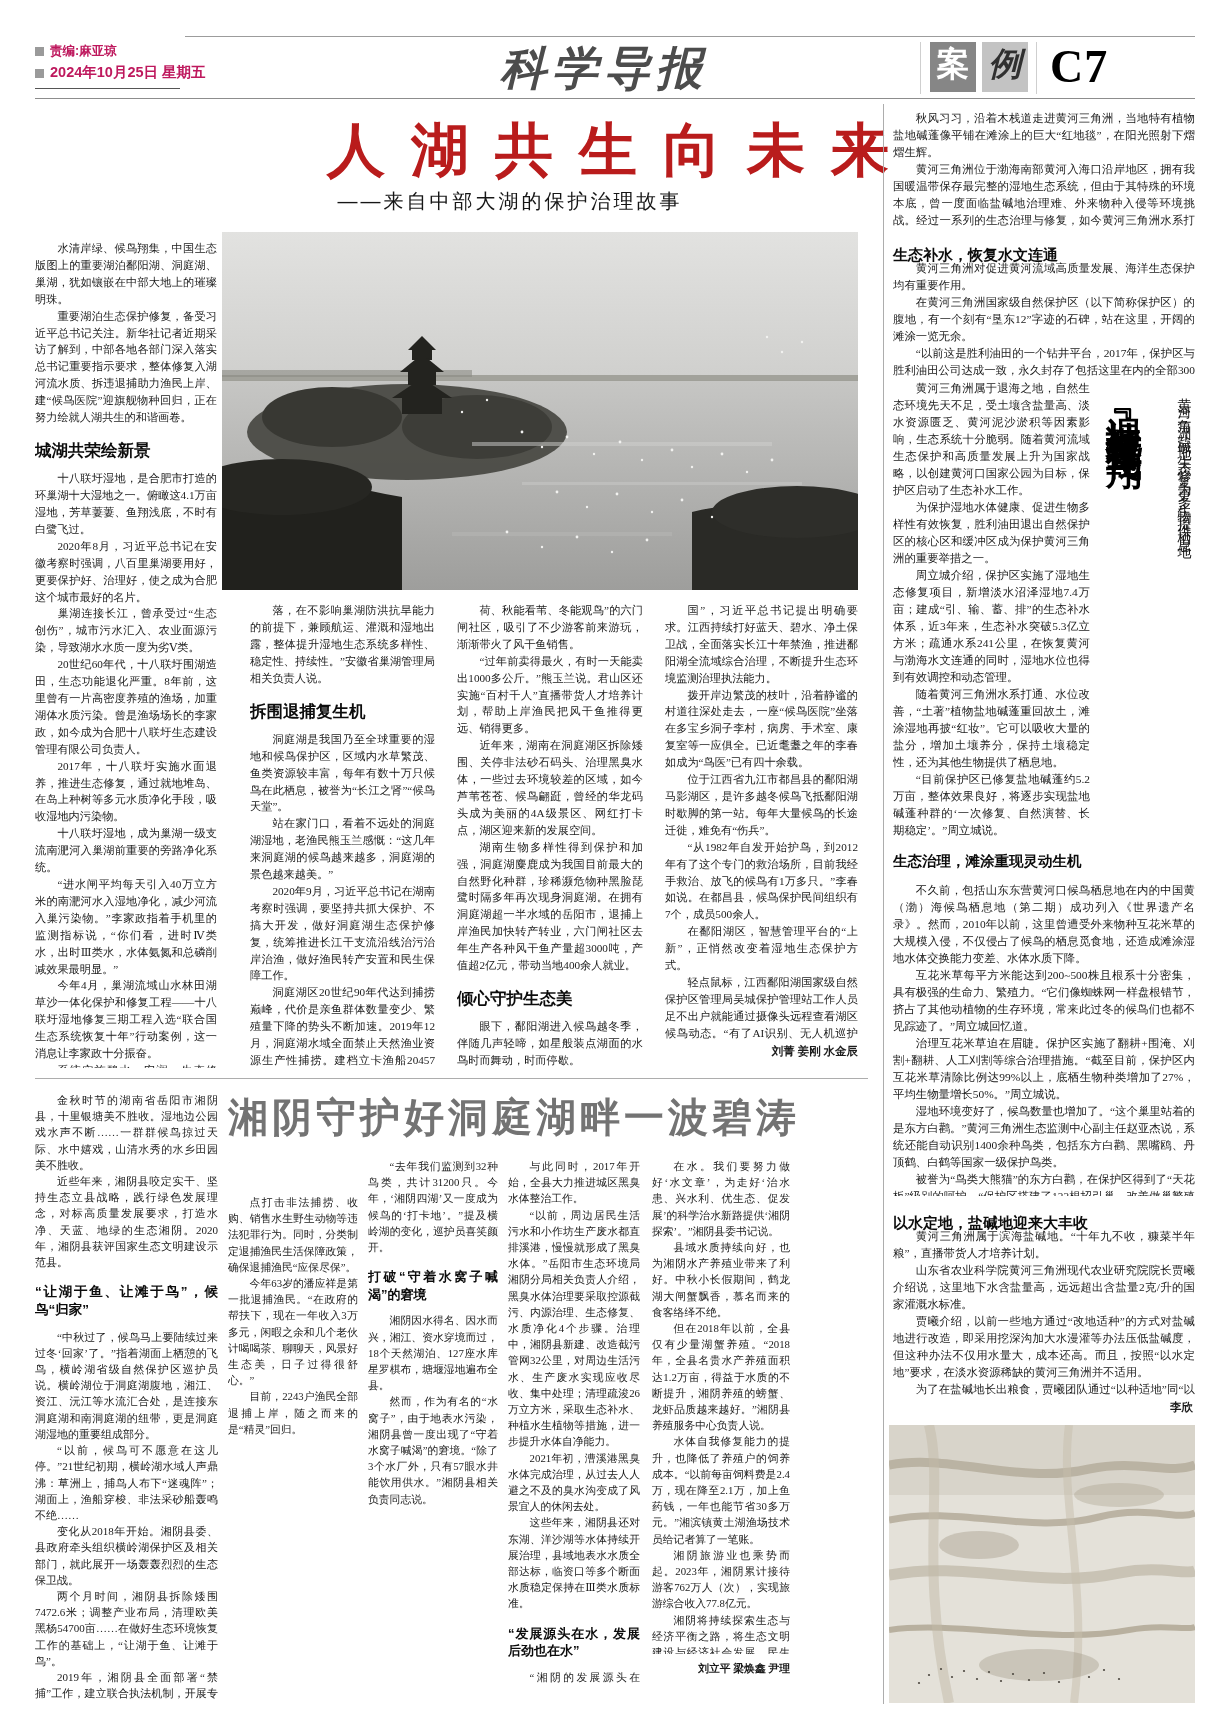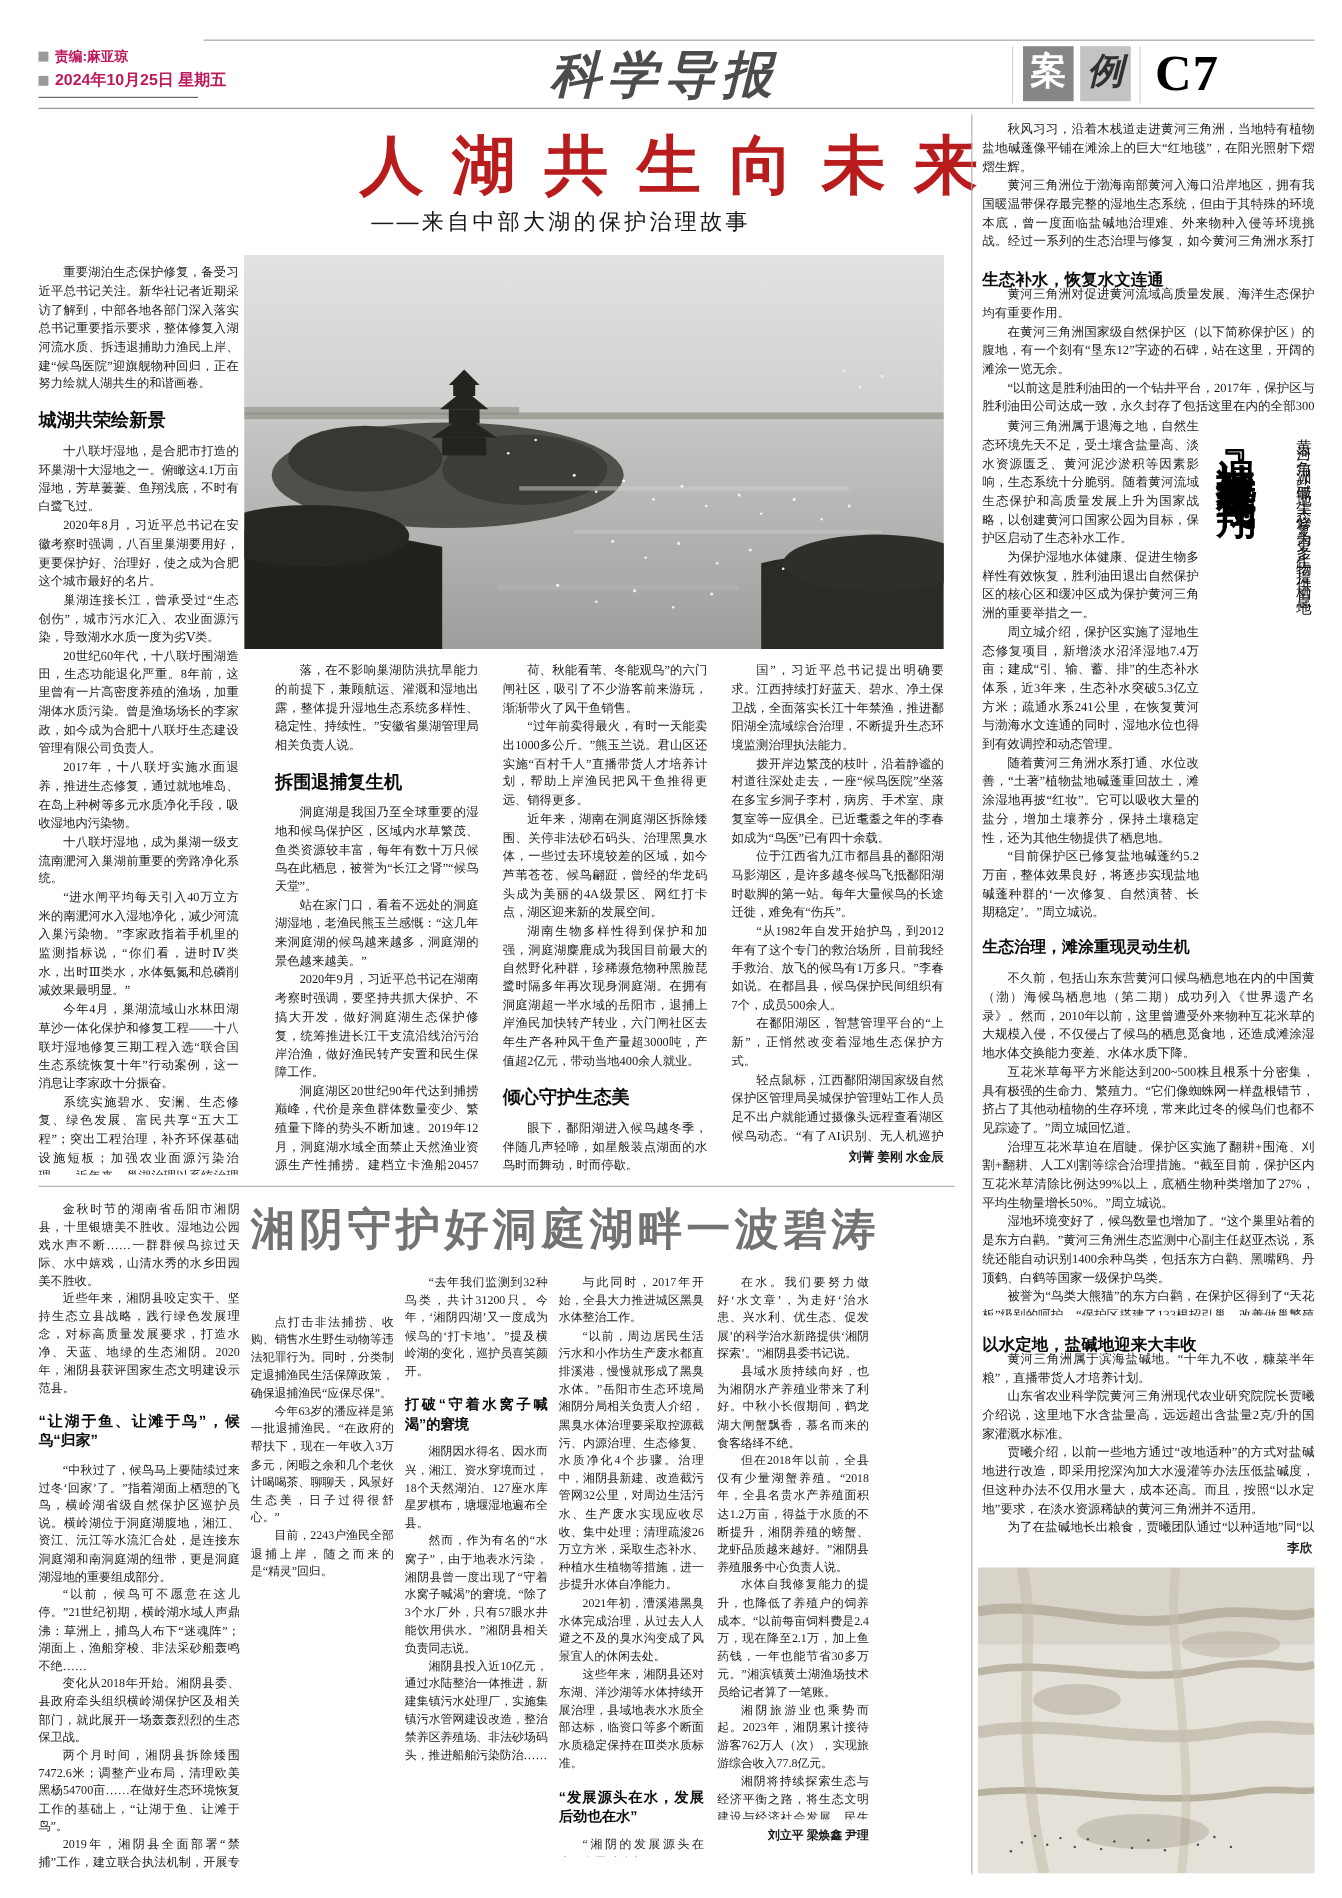--- a/index.html
+++ b/index.html
@@ -45,20 +45,21 @@
 <span class="abs badge dark" style="left:930px;top:42px;">案</span>
 <span class="abs badge light" style="left:976px;top:42px;">例</span>
 <div class="rule" style="left:1036px;top:42px;width:1px;height:52px;background:#cfcfcf;"></div>
 <div class="abs pageno" style="left:1050px;top:40px;">C7</div>
 <div class="rule" style="left:35px;top:98px;width:1160px;height:1px;background:#8d8d8d;"></div>
 
 <div class="abs main-hl" style="left:105px;top:112px;width:810px;">人湖共生向未来</div>
 <div class="abs main-sub" style="left:105px;top:188px;width:810px;">——来自中部大湖的保护治理故事</div>
 
 <div class="col" style="left:35px;top:240px;width:182px;height:828px;">
+    <p class="para">水清岸绿、候鸟翔集，中国生态版图上的重要湖泊鄱阳湖、洞庭湖、巢湖，犹如镶嵌在中部大地上的璀璨明珠。</p>
     <p class="para">重要湖泊生态保护修复，备受习近平总书记关注。新华社记者近期采访了解到，中部各地各部门深入落实总书记重要指示要求，整体修复入湖河流水质、拆违退捕助力渔民上岸、建“候鸟医院”迎旗舰物种回归，正在努力绘就人湖共生的和谐画卷。</p>
     <h3 class="subhead">城湖共荣绘新景</h3>
     <p class="para">十八联圩湿地，是合肥市打造的环巢湖十大湿地之一。俯瞰这4.1万亩湿地，芳草萋萋、鱼翔浅底，不时有白鹭飞过。</p>
     <p class="para">2020年8月，习近平总书记在安徽考察时强调，八百里巢湖要用好，更要保护好、治理好，使之成为合肥这个城市最好的名片。</p>
     <p class="para">巢湖连接长江，曾承受过“生态创伤”，城市污水汇入、农业面源污染，导致湖水水质一度为劣Ⅴ类。</p>
     <p class="para">20世纪60年代，十八联圩围湖造田，生态功能退化严重。8年前，这里曾有一片高密度养殖的渔场，加重湖体水质污染。曾是渔场场长的李家政，如今成为合肥十八联圩生态建设管理有限公司负责人。</p>
     <p class="para">2017年，十八联圩实施水面退养，推进生态修复，通过就地堆岛、在岛上种树等多元水质净化手段，吸收湿地内污染物。</p>
     <p class="para">十八联圩湿地，成为巢湖一级支流南淝河入巢湖前重要的旁路净化系统。</p>
     <p class="para">“进水闸平均每天引入40万立方米的南淝河水入湿地净化，减少河流入巢污染物。”李家政指着手机里的监测指标说，“你们看，进时Ⅳ类水，出时Ⅲ类水，水体氨氮和总磷削减效果最明显。”</p>
     <p class="para">今年4月，巢湖流域山水林田湖草沙一体化保护和修复工程——十八联圩湿地修复三期工程入选“联合国生态系统恢复十年”行动案例，这一消息让李家政十分振奋。</p>
@@ -247,21 +248,20 @@
 <div class="col nar" style="left:228px;top:1158px;width:130px;height:530px;margin-top:36px;">
     <p class="para">点打击非法捕捞、收购、销售水生野生动物等违法犯罪行为。同时，分类制定退捕渔民生活保障政策，确保退捕渔民“应保尽保”。</p>
     <p class="para">今年63岁的潘应祥是第一批退捕渔民。“在政府的帮扶下，现在一年收入3万多元，闲暇之余和几个老伙计喝喝茶、聊聊天，风景好生态美，日子过得很舒心。”</p>
     <p class="para">目前，2243户渔民全部退捕上岸，随之而来的是“精灵”回归。</p>
   </div>
 <div class="col nar" style="left:368px;top:1158px;width:130px;height:530px;">
     <p class="para">“去年我们监测到32种鸟类，共计31200只。今年，‘湘阴四湖’又一度成为候鸟的‘打卡地’。”提及横岭湖的变化，巡护员喜笑颜开。</p>
     <h3 class="subhead">打破“守着水窝子喊渴”的窘境</h3>
     <p class="para">湘阴因水得名、因水而兴，湘江、资水穿境而过，18个天然湖泊、127座水库星罗棋布，塘堰湿地遍布全县。</p>
     <p class="para">然而，作为有名的“水窝子”，由于地表水污染，湘阴县曾一度出现了“守着水窝子喊渴”的窘境。“除了3个水厂外，只有57眼水井能饮用供水。”湘阴县相关负责同志说。</p>
-    <p class="para">湘阴县投入近10亿元，通过水陆整治一体推进，新建集镇污水处理厂，实施集镇污水管网建设改造，整治禁养区养殖场、非法砂场码头，推进船舶污染防治……</p>
   </div>
 <div class="col nar" style="left:508px;top:1158px;width:132px;height:530px;">
     <p class="para">与此同时，2017年开始，全县大力推进城区黑臭水体整治工作。</p>
     <p class="para">“以前，周边居民生活污水和小作坊生产废水都直排溪港，慢慢就形成了黑臭水体。”岳阳市生态环境局湘阴分局相关负责人介绍，黑臭水体治理要采取控源截污、内源治理、生态修复、水质净化4个步骤。治理中，湘阴县新建、改造截污管网32公里，对周边生活污水、生产废水实现应收尽收、集中处理；清理疏浚26万立方米，采取生态补水、种植水生植物等措施，进一步提升水体自净能力。</p>
     <p class="para">2021年初，漕溪港黑臭水体完成治理，从过去人人避之不及的臭水沟变成了风景宜人的休闲去处。</p>
     <p class="para">这些年来，湘阴县还对东湖、洋沙湖等水体持续开展治理，县域地表水水质全部达标，临资口等多个断面水质稳定保持在Ⅲ类水质标准。</p>
     <h3 class="subhead">“发展源头在水，发展后劲也在水”</h3>
     <p class="para">“湘阴的发展源头在水，发展后劲也——</p>
   </div>
 <div class="col nar" style="left:652px;top:1158px;width:138px;height:496px;">

